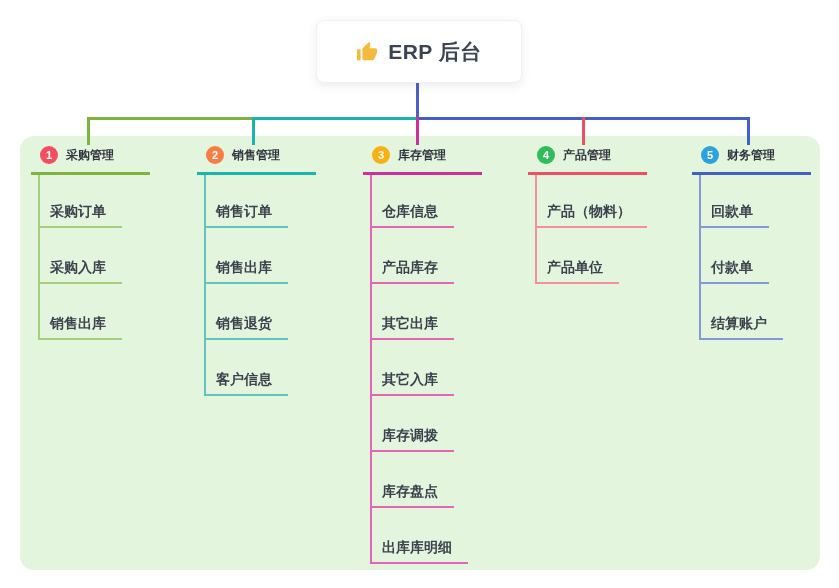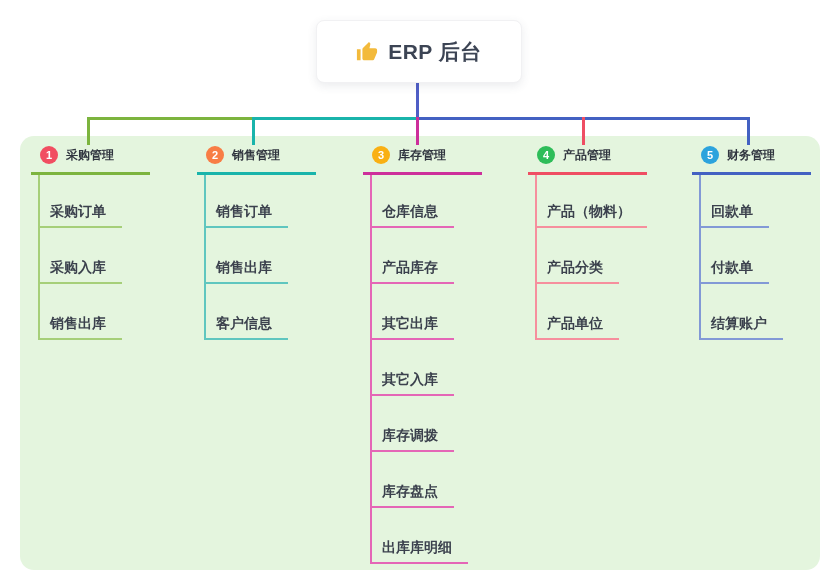--- a/index.html
+++ b/index.html
@@ -137,20 +137,21 @@
         </div>
   </div>
       <div class="branch col-1" style="--main: #19b4ab; --light: #5fc6bf; --badge: #f87d45;">
     <div class="branch-header">
       <span class="badge">2</span>
       <span class="branch-title">销售管理</span>
     </div>
     <div class="children">
           <div class="child">销售订单</div>
           <div class="child">销售出库</div>
+          <div class="child">销售退货</div>
           <div class="child">客户信息</div>
         </div>
   </div>
       <div class="branch col-2" style="--main: #cd2f9b; --light: #e466b6; --badge: #f9b013;">
     <div class="branch-header">
       <span class="badge">3</span>
       <span class="branch-title">库存管理</span>
     </div>
     <div class="children">
           <div class="child">仓库信息</div>
@@ -162,21 +163,20 @@
           <div class="child">出库库明细</div>
         </div>
   </div>
       <div class="branch col-3" style="--main: #ef4e63; --light: #f68f9d; --badge: #2ebd59;">
     <div class="branch-header">
       <span class="badge">4</span>
       <span class="branch-title">产品管理</span>
     </div>
     <div class="children">
           <div class="child">产品（物料）</div>
-          <div class="child">产品分类</div>
           <div class="child">产品单位</div>
         </div>
   </div>
       <div class="branch col-4" style="--main: #4361c2; --light: #8299d6; --badge: #2ca3dd;">
     <div class="branch-header">
       <span class="badge">5</span>
       <span class="branch-title">财务管理</span>
     </div>
     <div class="children">
           <div class="child">回款单</div>

